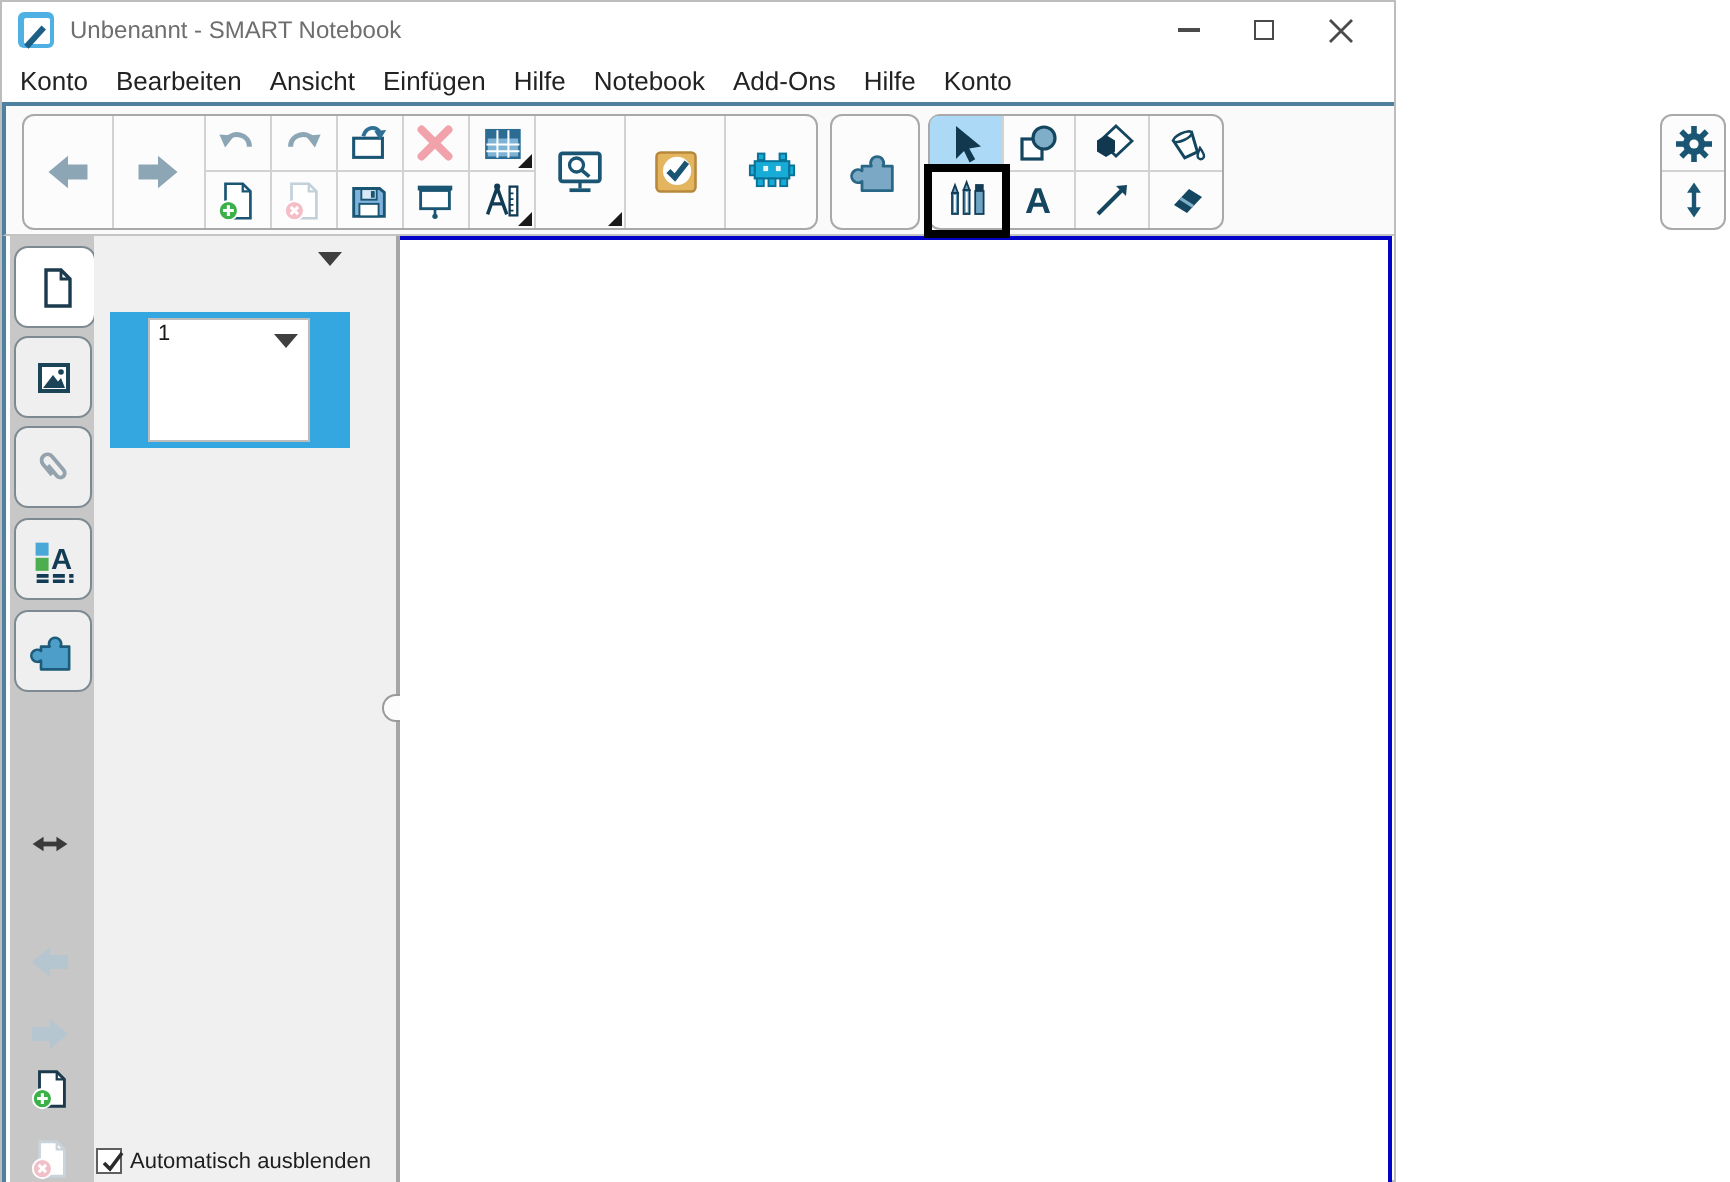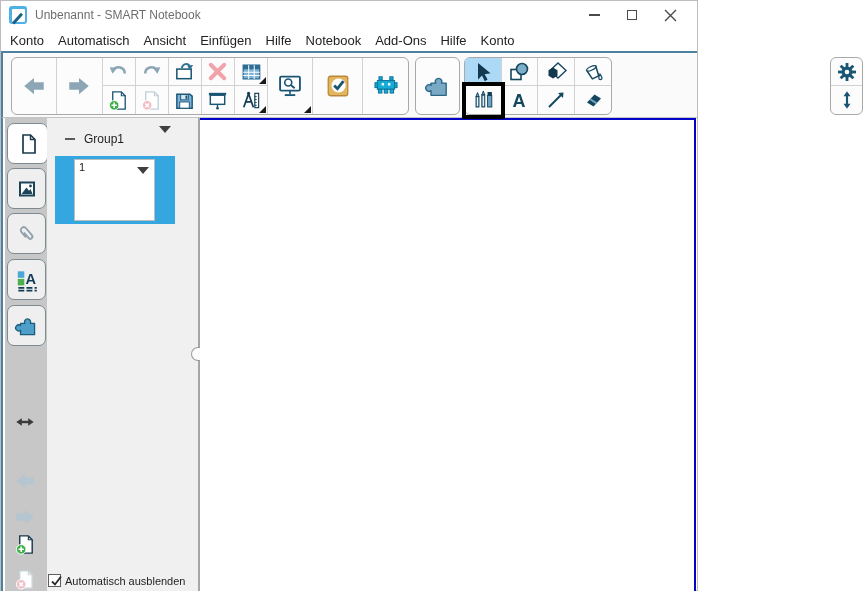--- a/index.html
+++ b/index.html
@@ -90,21 +90,21 @@
       <div class="win-btn">
         <svg width="13" height="13" viewBox="0 0 13 13">
             <path d="M1,1 L12,12 M12,1 L1,12" stroke="#4A4A4A" stroke-width="1.4"></path>
           </svg>
       </div>
     </div>
   </div>
 
   <div class="menubar">
     <span class="menu-item">Konto</span>
-    <span class="menu-item">Automatisch</span>
+    <span class="menu-item">Bearbeiten</span>
     <span class="menu-item">Ansicht</span>
     <span class="menu-item">Einfügen</span>
     <span class="menu-item">Hilfe</span>
     <span class="menu-item">Notebook</span>
     <span class="menu-item">Add-Ons</span>
     <span class="menu-item">Hilfe</span>
     <span class="menu-item">Konto</span>
   </div>
 
   <div class="toolbar">
@@ -400,26 +400,20 @@
         <svg width="23" height="23" viewBox="0 0 24 24">
             <path d="M6,3 L15,3 L19,7 L19,21 L6,21 Z" fill="#fff" stroke="#C9D4DA" stroke-width="1.5"></path>
             <path d="M15,3 L15,7 L19,7" fill="none" stroke="#C9D4DA" stroke-width="1.2"></path>
             <circle cx="7.5" cy="17" r="5" fill="#F0BFC7" stroke="#fff" stroke-width="1"></circle>
             <path d="M5.6,15.1 L9.4,18.9 M9.4,15.1 L5.6,18.9" stroke="#fff" stroke-width="1.6"></path>
           </svg>
       </div>
     </div>
 
     <div class="sorter-panel">
-      <div class="group-header">
-        <div class="collapse-btn">
-            <div class="bar"></div>
-          </div>
-        <span class="group-label">Group1</span>
-      </div>
       <div class="group-arrow"></div>
 
       <div class="thumb-sel">
         <div class="thumb-page">
           <span class="thumb-num">1</span>
           <div class="thumb-arrow"></div>
         </div>
       </div>
 
       <div class="grip"></div>

